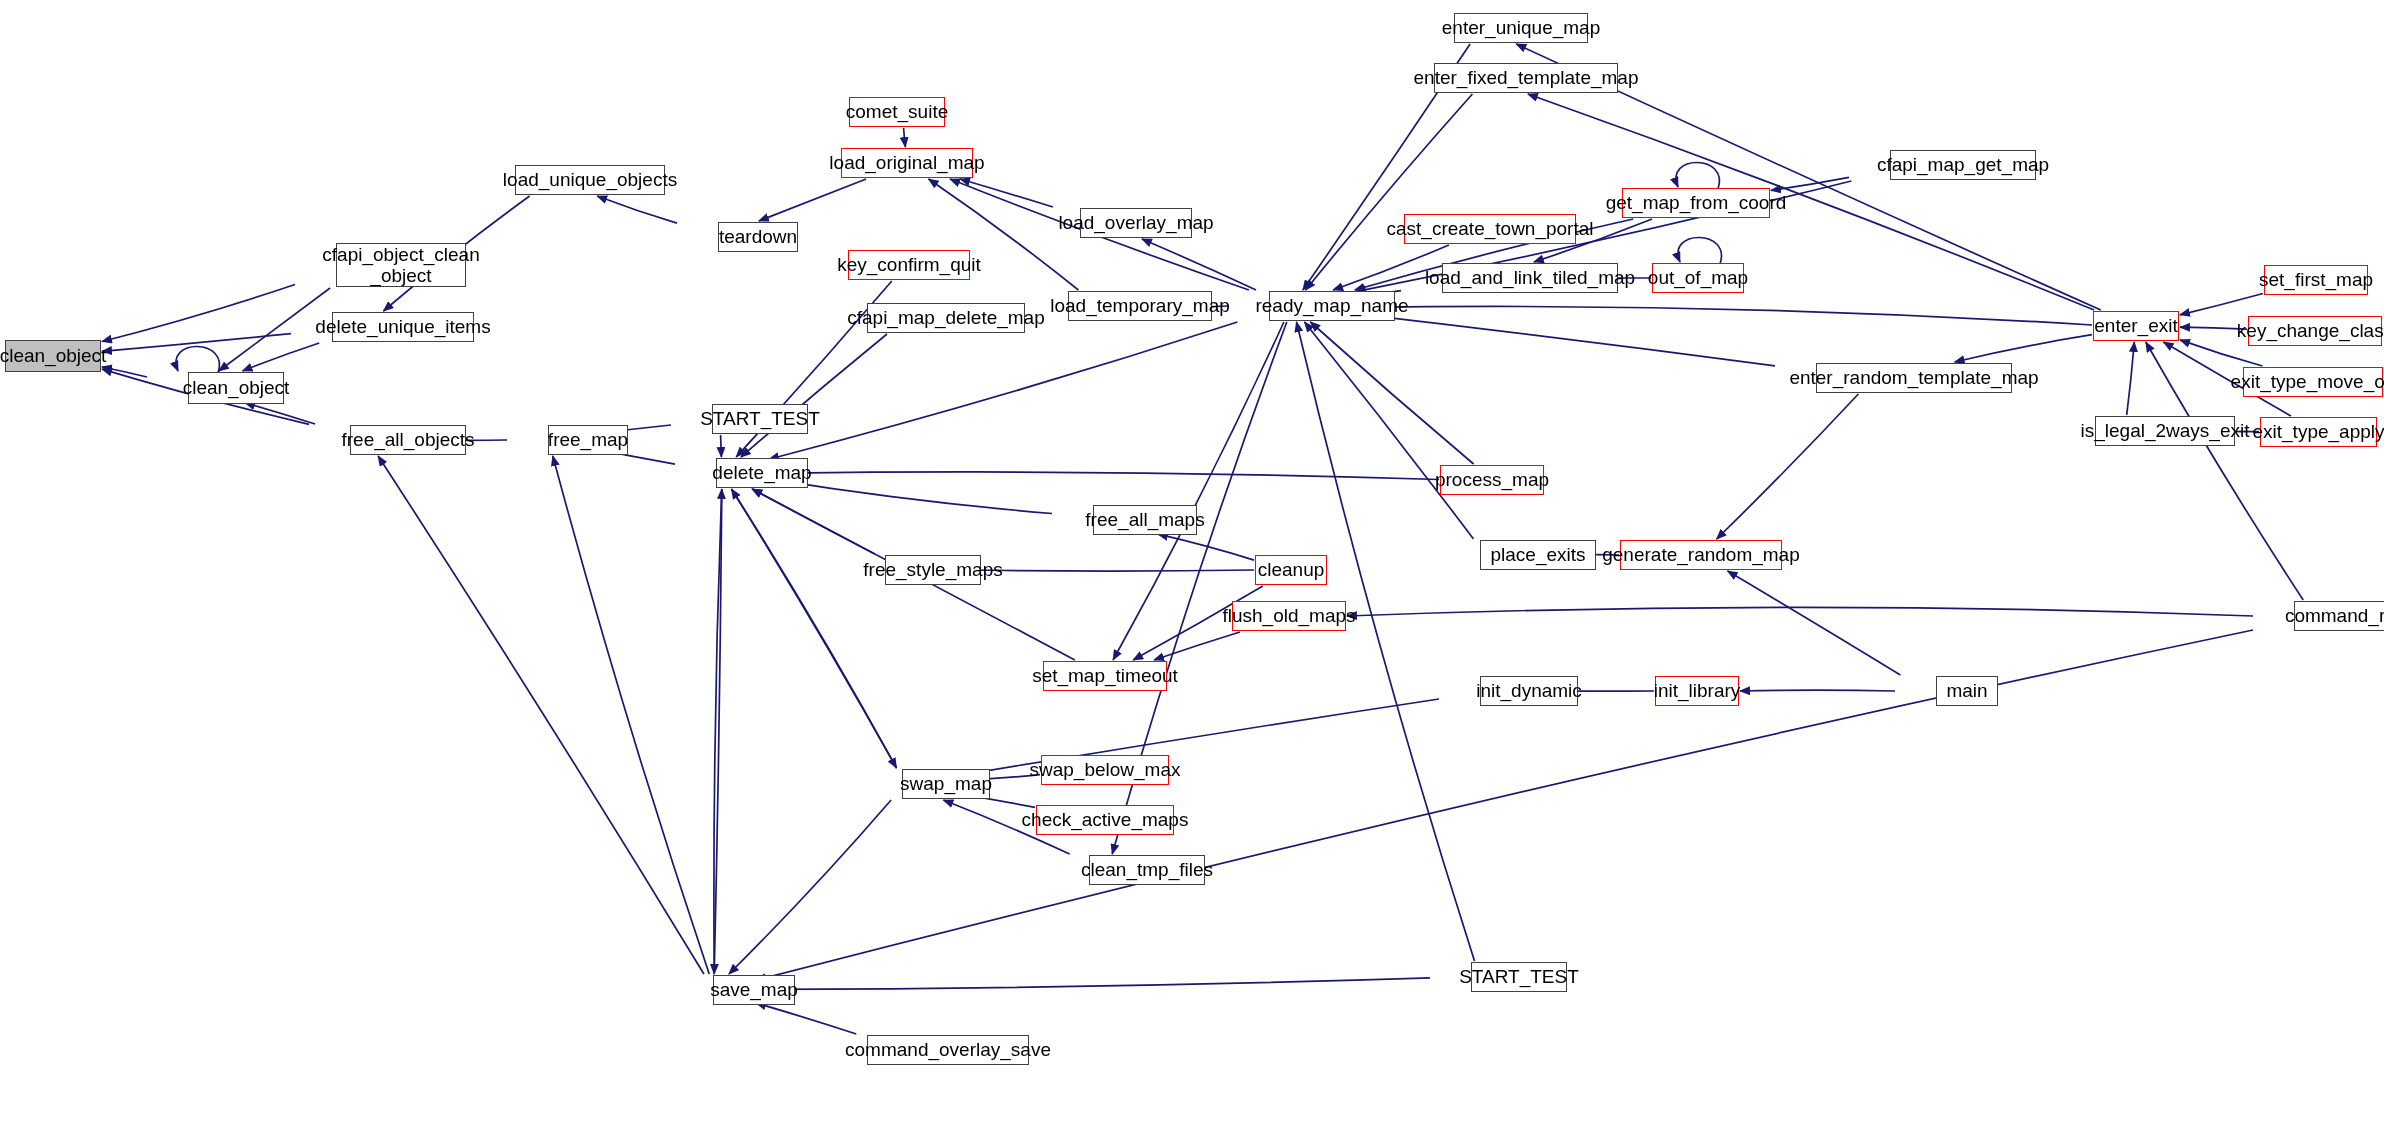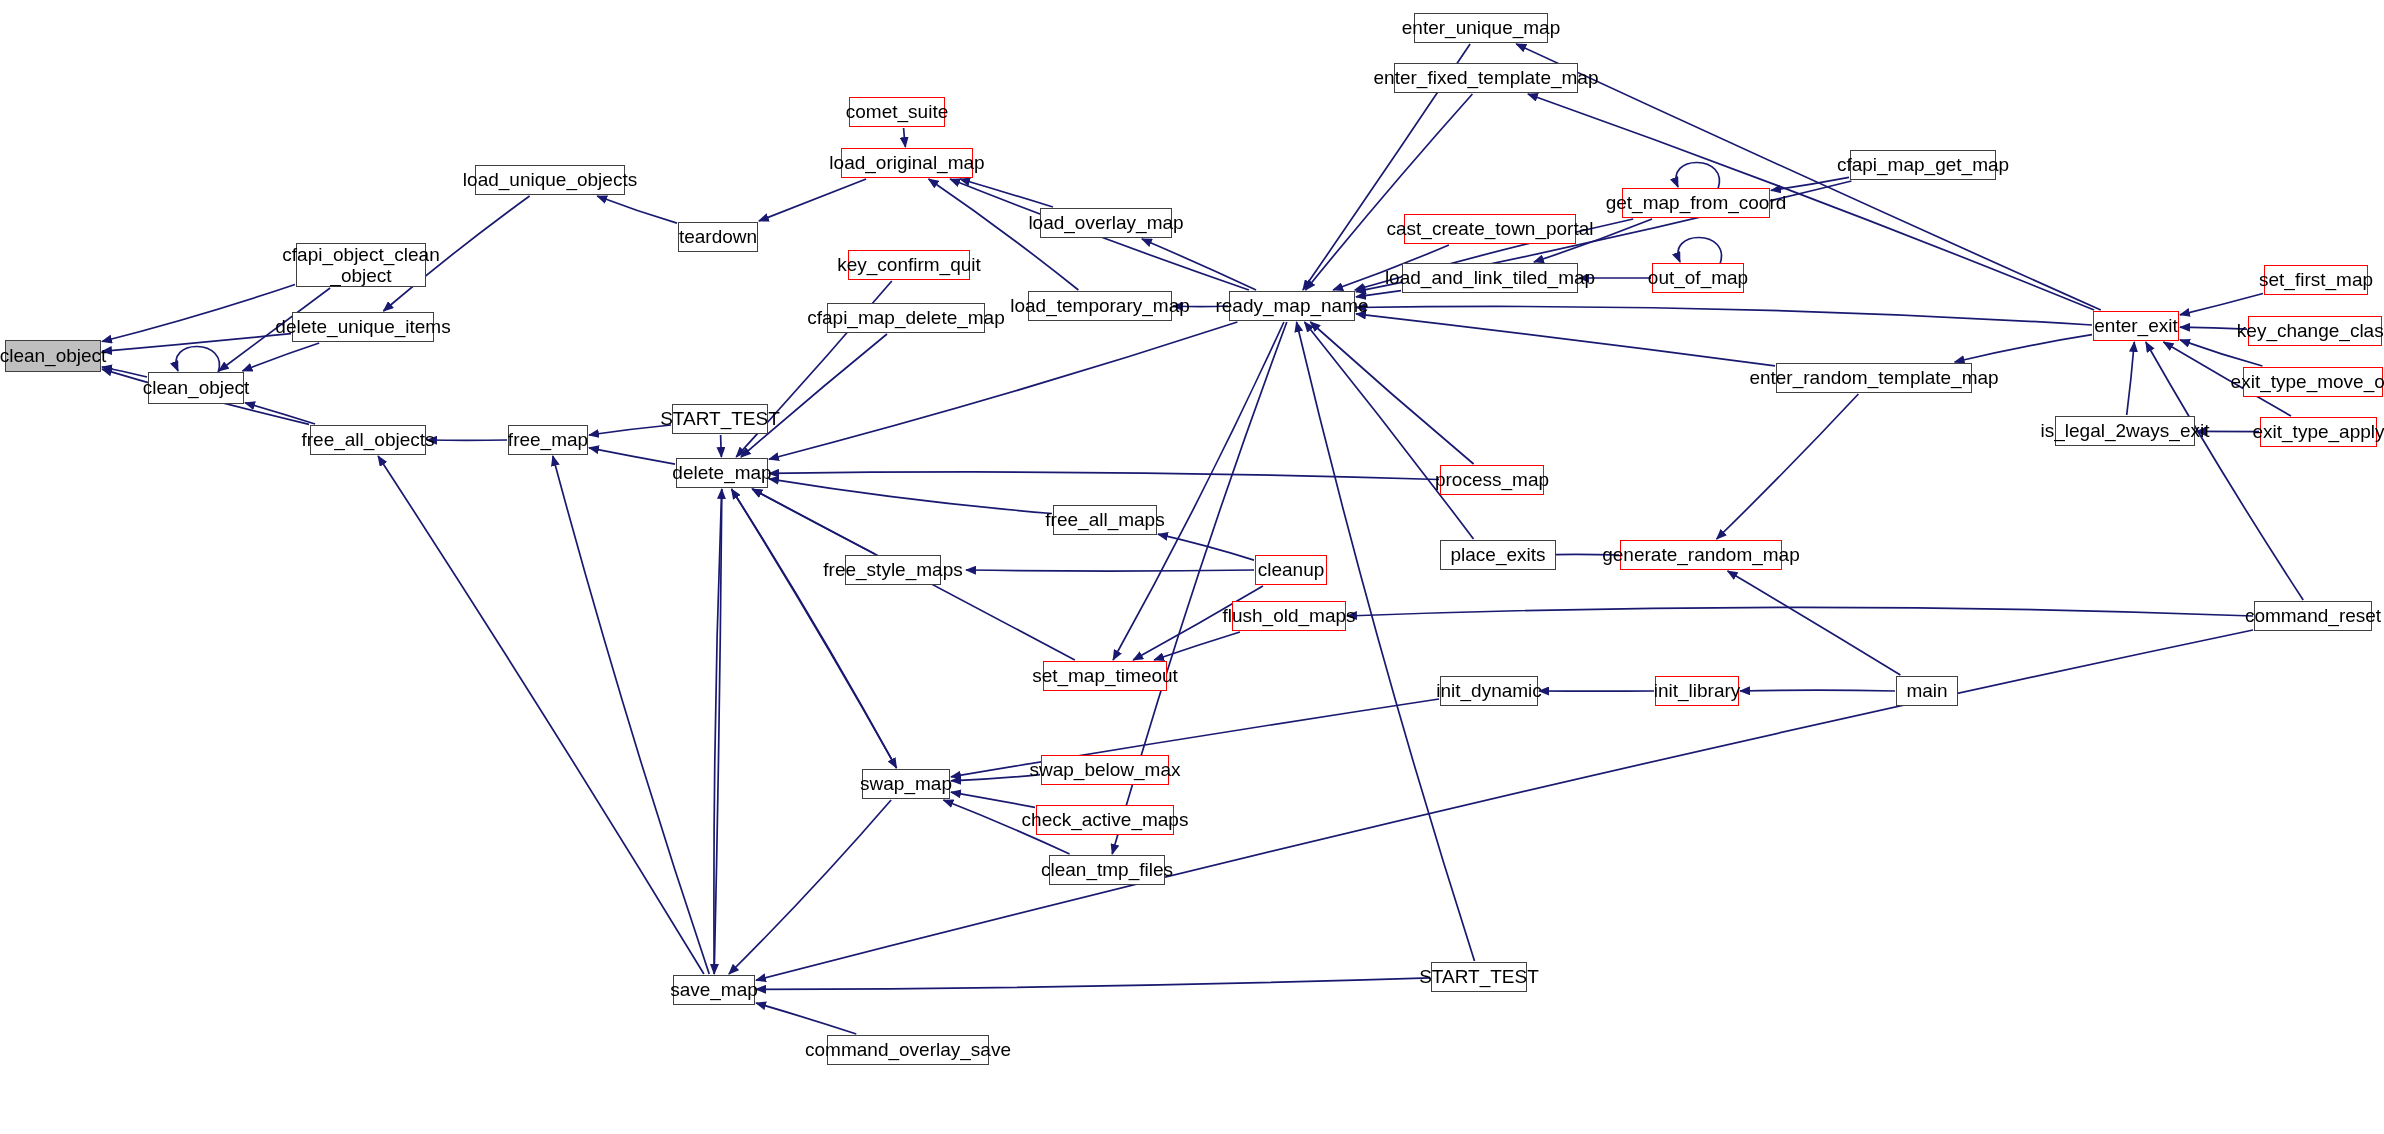--- a/index.html
+++ b/index.html
@@ -2,21 +2,21 @@
 <html><head>
 <meta charset="utf-8">
 <style>
   html,body{margin:0;padding:0;background:#ffffff;}
   #canvas{position:relative;width:2384px;height:1134px;background:#ffffff;
           font-family:"Liberation Sans","DejaVu Sans",sans-serif;overflow:hidden;}
   svg.edges{position:absolute;left:0;top:0;width:2384px;height:1134px;}
   .node{position:absolute;box-sizing:border-box;display:flex;align-items:center;
         justify-content:center;text-align:center;background:#ffffff;
         font-size:19px;line-height:1.12;color:#000000;white-space:pre;}
-  .node.black{border:1.6px solid #404040;}
+  .node.black{border:1.6px solid #404040;margin-left:40px;}
   .node.red{border:1.6px solid #ff0000;}
   .node.focus{border:1.6px solid #404040;background:#bfbfbf;}
 </style>
 </head>
 <body>
 
 <div id="canvas">
   <svg class="edges" id="edge-layer" viewBox="0 0 2384 1134" xmlns="http://www.w3.org/2000/svg">
     <defs>
       <marker id="ah" markerWidth="11" markerHeight="9" refX="10" refY="4.5" orient="auto" markerUnits="userSpaceOnUse">
@@ -117,21 +117,21 @@
       <div class="node black" style="left: 508px; top: 425px; width: 80px; height: 30px;">free_map</div>
       <div class="node black" style="left: 678px; top: 222px; width: 80px; height: 30px;">teardown</div>
       <div class="node black" style="left: 672px; top: 404px; width: 96px; height: 30px;">START_TEST</div>
       <div class="node black" style="left: 676px; top: 458px; width: 92px; height: 30px;">delete_map</div>
       <div class="node red" style="left: 849px; top: 97px; width: 96px; height: 30px;">comet_suite</div>
       <div class="node red" style="left: 841px; top: 148px; width: 132px; height: 30px;">load_original_map</div>
       <div class="node red" style="left: 848px; top: 250px; width: 122px; height: 30px;">key_confirm_quit</div>
       <div class="node black" style="left: 827px; top: 303px; width: 158px; height: 30px;">cfapi_map_delete_map</div>
       <div class="node black" style="left: 1053px; top: 505px; width: 104px; height: 30px;">free_all_maps</div>
       <div class="node black" style="left: 845px; top: 555px; width: 96px; height: 30px;">free_style_maps</div>
-      <div class="node black" style="left: 1040px; top: 208px; width: 132px; height: 30px;">load_overlay_map</div>
+      <div class="node black" style="left: 1040px; top: 208px; width: 112px; height: 30px;">load_overlay_map</div>
       <div class="node black" style="left: 1028px; top: 291px; width: 144px; height: 30px;">load_temporary_map</div>
       <div class="node black" style="left: 1229px; top: 291px; width: 126px; height: 30px;">ready_map_name</div>
       <div class="node black" style="left: 1414px; top: 13px; width: 134px; height: 30px;">enter_unique_map</div>
       <div class="node black" style="left: 1394px; top: 63px; width: 184px; height: 30px;">enter_fixed_template_map</div>
       <div class="node red" style="left: 1404px; top: 214px; width: 172px; height: 30px;">cast_create_town_portal</div>
       <div class="node black" style="left: 1402px; top: 263px; width: 176px; height: 30px;">load_and_link_tiled_map</div>
       <div class="node red" style="left: 1622px; top: 188px; width: 148px; height: 30px;">get_map_from_coord</div>
       <div class="node red" style="left: 1652px; top: 263px; width: 92px; height: 30px;">out_of_map</div>
       <div class="node black" style="left: 1850px; top: 150px; width: 146px; height: 30px;">cfapi_map_get_map</div>
       <div class="node black" style="left: 1776px; top: 363px; width: 196px; height: 30px;">enter_random_template_map</div>

